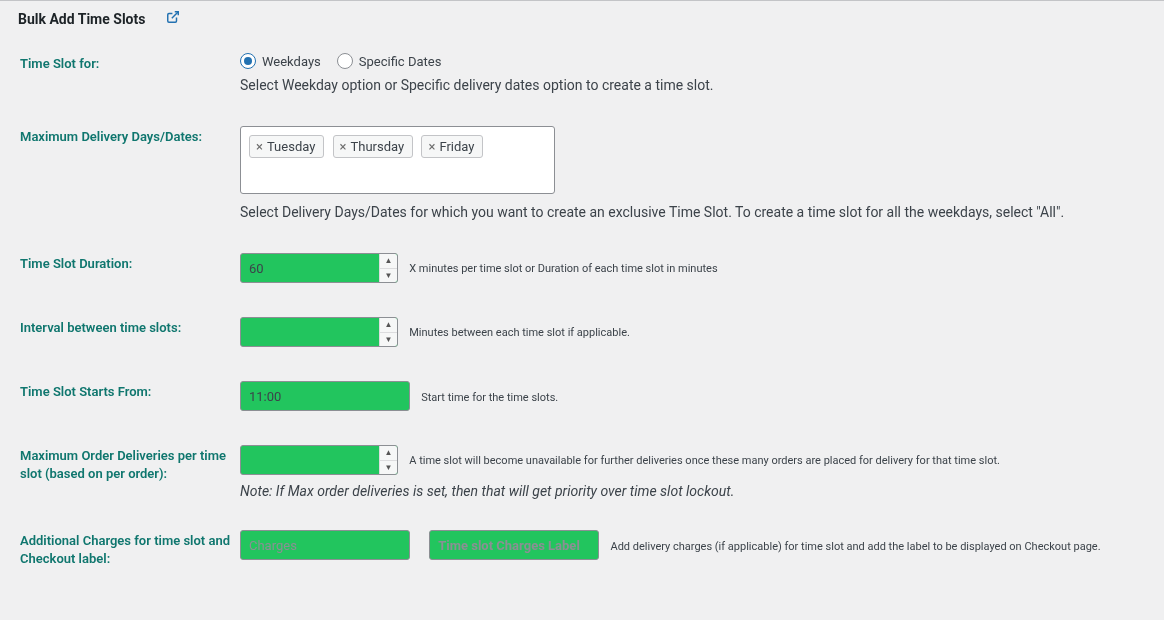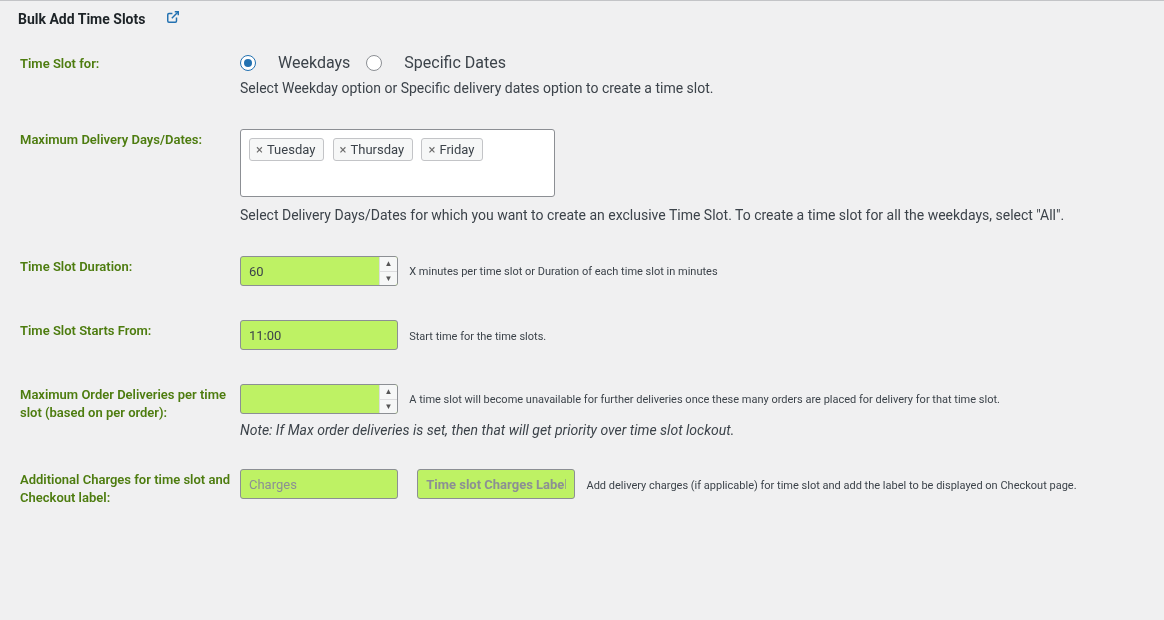--- a/index.html
+++ b/index.html
@@ -40,21 +40,21 @@
     }
     .form-row > td {
       padding: 0 10px 32px 0;
       vertical-align: top;
       font-size: 13px;
     }
     .form-row > td.label-cell {
       width: 240px;
       padding-left: 20px;
       font-weight: 600;
-      color: #4d7c0f;
+      color: #0f766e;
       line-height: 1.4;
       padding-top: 2px;
       padding-right: 10px;
     }
     .radio-group {
       display: flex;
       align-items: center;
       gap: 16px;
       margin-bottom: 6px;
     }
@@ -78,22 +78,21 @@
       border-color: #2271b1;
     }
     .radio-dot {
       width: 8px;
       height: 8px;
       border-radius: 50%;
       background: #2271b1;
     }
     .radio-label {
       color: #3c434a;
-      font-size: 16px;
-      margin-left: 16px;
+      font-size: 13px;
     }
     .help-text {
       color: #3c434a;
       font-size: 14px;
       line-height: 1.5;
     }
     .help-text.italic {
       font-style: italic;
     }
     .multiselect {
@@ -117,39 +116,39 @@
       color: #3c434a;
       gap: 4px;
     }
     .tag-x {
       color: #6b6b6b;
       font-size: 13px;
       line-height: 1;
     }
     .number-input, .text-input {
       border: 1px solid #8c8f94;
-      background: #bef264;
+      background: #22c55e;
       border-radius: 3px;
       height: 30px;
       padding: 0 8px;
       font-size: 13px;
       color: #3c434a;
       font-family: inherit;
     }
     .number-wrap {
       position: relative;
       display: inline-block;
       vertical-align: middle;
     }
     .number-input {
       width: 158px;
       padding-right: 22px;
     }
     .text-input {
-      width: 158px;
+      width: 170px;
     }
     .text-input::placeholder {
       color: #8c8f94;
     }
     .spinner {
       position: absolute;
       right: 1px;
       top: 1px;
       bottom: 1px;
       width: 18px;
@@ -257,40 +256,53 @@
             <input type="text" class="number-input" value="60" style="">
             <span class="spinner">
               <span class="spinner-btn">▲</span>
               <span class="spinner-btn">▼</span>
             </span>
           </span>
           <span class="inline-help">X minutes per time slot or Duration of each time slot in minutes</span>
         </td>
       </tr>
 
-
-      <tr class="form-row row-start">
-        <td class="label-cell">Time Slot Starts From:</td>
-        <td>
-          <input type="text" class="text-input" value="11:00" style="">
-          <span class="inline-help">Start time for the time slots.</span>
-        </td>
-      </tr>
-
-
-      <tr class="form-row row-max">
-        <td class="label-cell">Maximum Order Deliveries per time slot (based on per order):</td>
+      <tr class="form-row row-interval">
+        <td class="label-cell">Interval between time slots:</td>
         <td>
           <span class="number-wrap">
             <input type="text" class="number-input" value="" style="">
             <span class="spinner">
               <span class="spinner-btn">▲</span>
               <span class="spinner-btn">▼</span>
             </span>
           </span>
+          <span class="inline-help">Minutes between each time slot if applicable.</span>
+        </td>
+      </tr>
+
+      <tr class="form-row row-start">
+        <td class="label-cell">Time Slot Starts From:</td>
+        <td>
+          <input type="text" class="text-input" value="11:00" style="">
+          <span class="inline-help">Start time for the time slots.</span>
+        </td>
+      </tr>
+
+
+      <tr class="form-row row-max">
+        <td class="label-cell">Maximum Order Deliveries per time slot (based on per order):</td>
+        <td>
+          <span class="number-wrap">
+            <input type="text" class="number-input" value="" style="">
+            <span class="spinner">
+              <span class="spinner-btn">▲</span>
+              <span class="spinner-btn">▼</span>
+            </span>
+          </span>
           <span class="inline-help">A time slot will become unavailable for further deliveries once these many orders are placed for delivery for that time slot.</span>
           <div class="help-text italic" style="margin-top:6px;">Note: If Max order deliveries is set, then that will get priority over time slot lockout.</div>
         </td>
       </tr>
 
       <tr class="form-row row-charges">
         <td class="label-cell">Additional Charges for time slot and Checkout label:</td>
         <td>
           <input type="text" class="text-input" placeholder="Charges" style="">
           <input type="text" class="text-input" style="margin-left: 16px; font-weight: bold;" placeholder="Time slot Charges Label">

